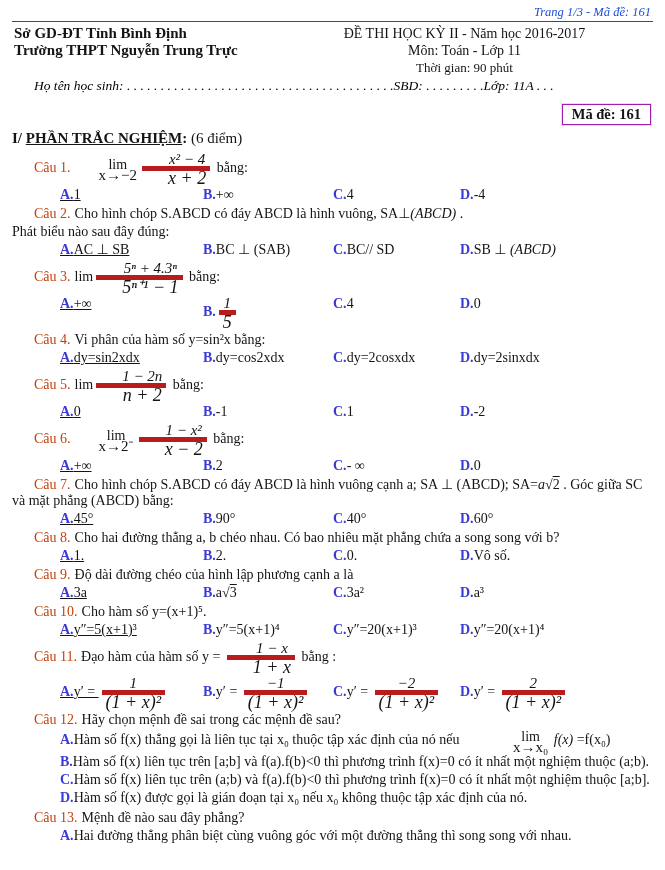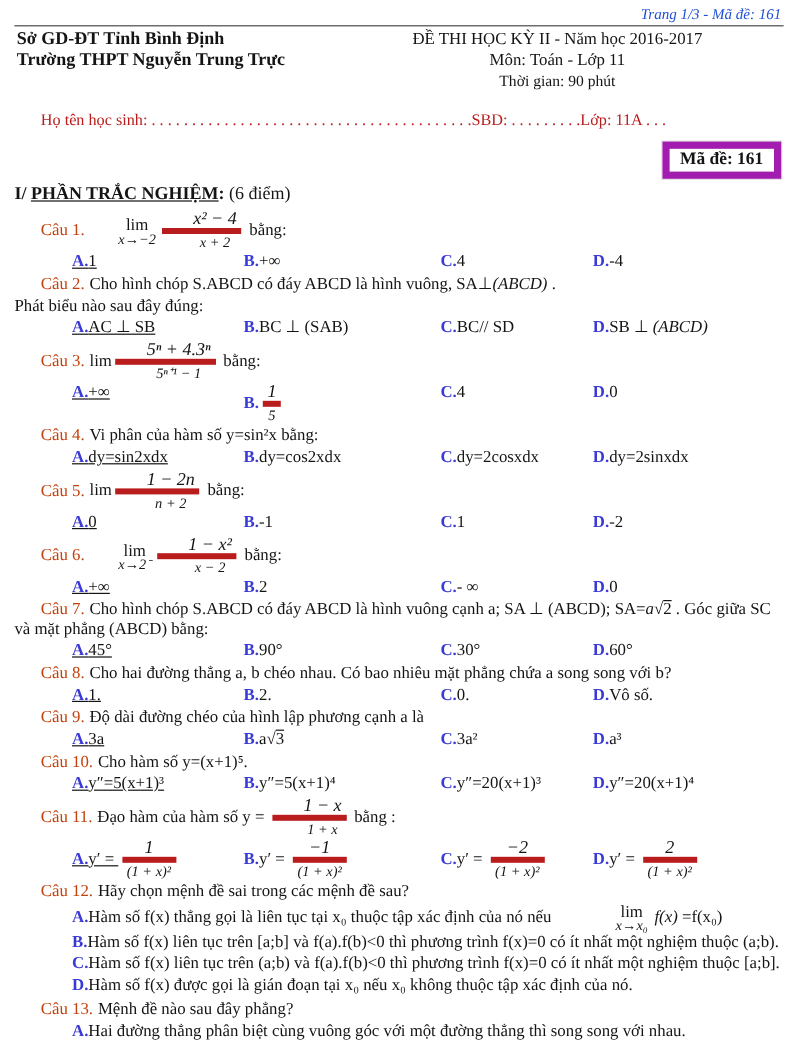--- a/index.html
+++ b/index.html
@@ -8,53 +8,53 @@
   .page{box-sizing:border-box;width:665px;padding:5px 12px 0 12px;}
 
   
   .hdr-note{text-align:right;font-style:italic;font-size:12.5px;color:#1d4ed8;padding-right:2px;}
   .hdr-rule{border:0;border-top:1.6px solid #4a4a4a;margin:1px 0 3px 0;}
   .hdr{display:flex;}
   .hdr-left{width:262px;font-weight:bold;font-size:15px;line-height:17px;padding-left:2px;}
   .hdr-center{flex:1;text-align:center;line-height:17px;}
   .hdr-title,.hdr-sub{font-weight:normal;font-size:14px;}
   .hdr-time{font-size:13px;}
-  .student{color:#b91c1c;font-size:13.5px;padding-left:22px;margin-top:16px;}
+  .student{color:#000000;font-size:13.5px;padding-left:22px;margin-top:2px;font-style:italic;}
 
   .code-row{display:flex;justify-content:flex-end;margin:10px 2px 4px 0;}
-  .code-box{border:6px solid #a21caf;box-shadow:0 0 0 1px #e2e2e2;
+  .code-box{border:1px solid #a21caf;box-shadow:0 0 0 1px #e2e2e2;
             font-weight:bold;font-size:14.5px;padding:0 9px;line-height:19px;}
 
   .section-title{font-size:15px;margin:0 0 3px 0;line-height:19px;}
   .b{font-weight:bold;}
   .u{text-decoration:underline;}
 
   
   .q{margin:0 0 2px 0;}
   .q-line{line-height:16px;padding:1px 0;}
   .q-line.first{text-indent:22px;}
   .q-label{font-weight:normal;color:#c2410c;padding-right:4px;}
   .opts{display:flex;padding-left:48px;line-height:16px;margin:1px 0;}
   .opt{display:block;}
   .opt:nth-child(1){width:143px;text-decoration:underline;}
   .opt:nth-child(2){width:130px;}
-  .opt:nth-child(3){width:127px;margin-left:34px;}
+  .opt:nth-child(3){width:127px;}
   .opt:nth-child(4){flex:1;}
   .opt-letter{font-weight:bold;color:#3a3ad6;}
   .opt-line{line-height:16px;text-indent:48px;padding:1px 0;}
 
   
   .lim{display:inline-block;vertical-align:middle;text-align:center;margin:0 2px;}
   .lim .top{display:block;line-height:13px;}
-  .lim .sub{display:block;font-size:12px;line-height:9px;font-style:italic;}
+  .lim .sub{display:block;font-size:15px;line-height:9px;}
   .frac{display:inline-block;vertical-align:middle;text-align:center;
         font-style:italic;margin:0 3px;}
   .frac .num{display:block;font-size:15px;line-height:14px;
              border-bottom:5px solid #b91c1c;padding:0 4px;}
-  .frac .den{display:block;font-size:12px;line-height:14px;padding:0 4px;}
+  .frac .den{display:block;font-size:18px;line-height:14px;padding:0 4px;}
   .ovl{text-decoration:overline;}
   i{font-family:"Liberation Serif",serif;}
 </style>
 </head>
 <body>
 
 <div class="page">
   <div class="hdr-note">Trang 1/3 - Mã đề: 161</div>
   <hr class="hdr-rule">
   <div class="hdr">
@@ -132,21 +132,21 @@
           <span class="opt"><span class="opt-letter">B.</span><span>2</span></span>
           <span class="opt"><span class="opt-letter">C.</span><span>- ∞</span></span>
           <span class="opt"><span class="opt-letter">D.</span><span>0</span></span>
         </div>
       </div>
       <div class="q">
         <div class="q-line first"><span class="q-label">Câu 7.</span><span>Cho hình chóp S.ABCD có đáy ABCD là hình vuông cạnh a; SA ⊥ (ABCD); SA=</span><i>a</i><span><span>√</span><span class="ovl">2</span></span><span> . Góc giữa SC và mặt phẳng (ABCD) bằng:</span></div>
         <div class="opts">
           <span class="opt"><span class="opt-letter">A.</span><span>45°</span></span>
           <span class="opt"><span class="opt-letter">B.</span><span>90°</span></span>
-          <span class="opt"><span class="opt-letter">C.</span><span>30°</span></span>
+          <span class="opt"><span class="opt-letter">C.</span><span>40°</span></span>
           <span class="opt"><span class="opt-letter">D.</span><span>60°</span></span>
         </div>
       </div>
       <div class="q">
         <div class="q-line first"><span class="q-label">Câu 8.</span><span>Cho hai đường thẳng a, b chéo nhau. Có bao nhiêu mặt phẳng chứa a song song với b?</span></div>
         <div class="opts">
           <span class="opt"><span class="opt-letter">A.</span><span>1.</span></span>
           <span class="opt"><span class="opt-letter">B.</span><span>2.</span></span>
           <span class="opt"><span class="opt-letter">C.</span><span>0.</span></span>
           <span class="opt"><span class="opt-letter">D.</span><span>Vô số.</span></span>

